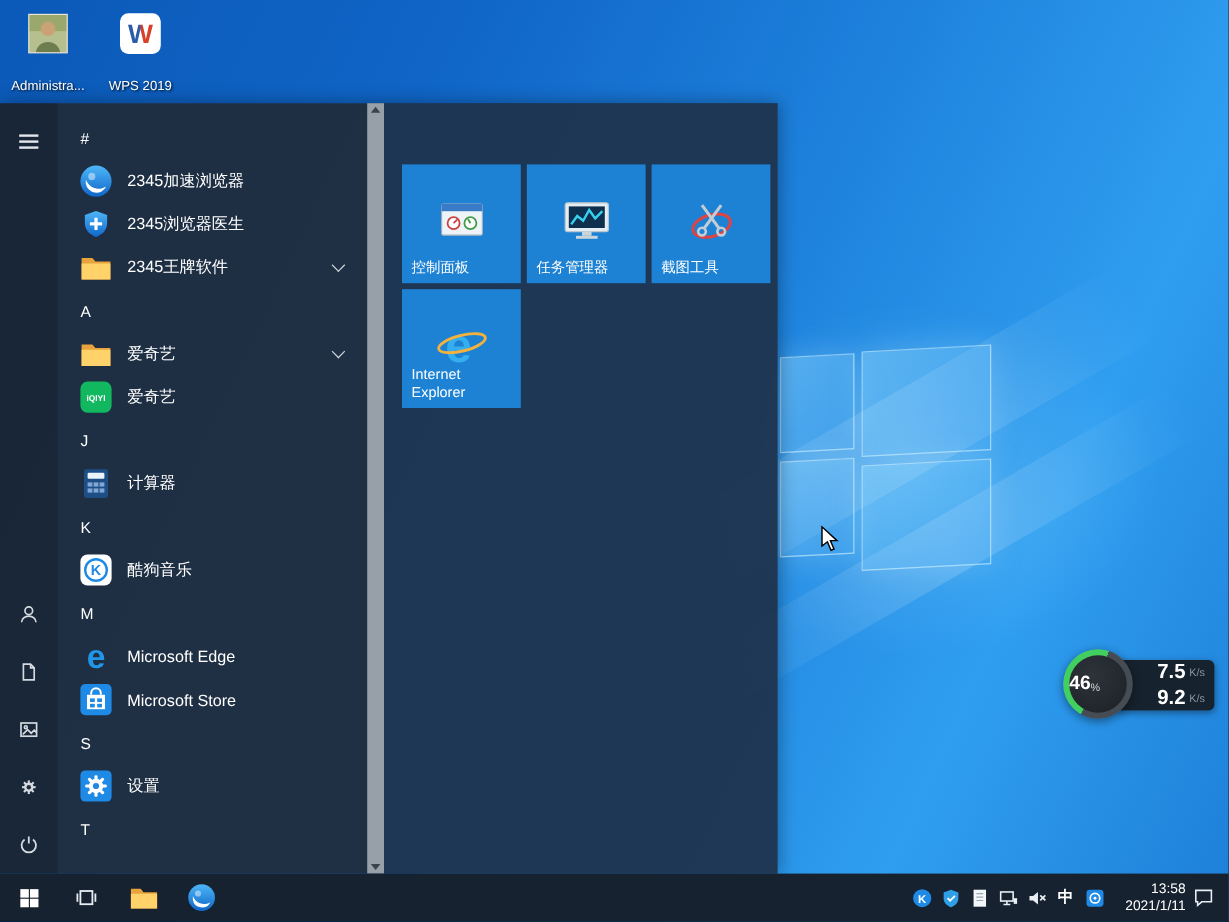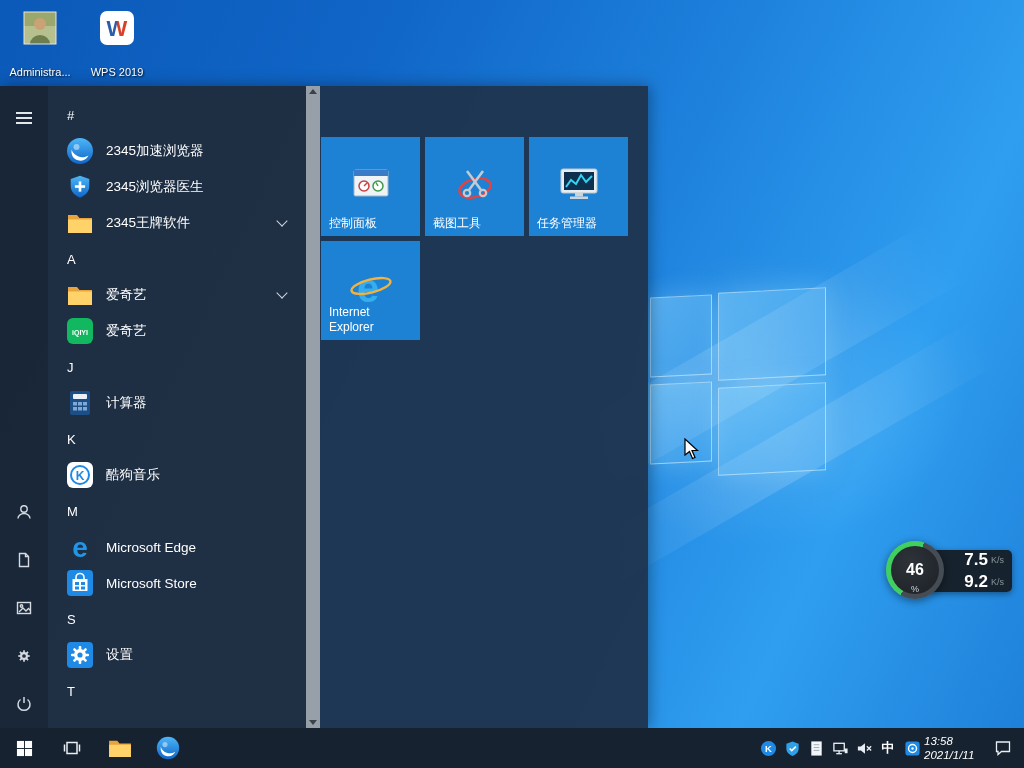--- a/index.html
+++ b/index.html
@@ -39,52 +39,52 @@
   .sm-header{height:36px;display:flex;align-items:center;padding-left:19px;color:#fff;font-size:13px;cursor:pointer;}
   .sm-row{height:36px;display:flex;align-items:center;padding-left:18px;color:#fff;font-size:13.5px;cursor:pointer;}
   .app-ico{width:28px;height:28px;flex:none;margin-right:12px;display:flex;align-items:center;justify-content:center;}
   .sm-label{white-space:nowrap;text-align:center;}
   .chev{width:8px;height:8px;border-right:1.6px solid #cfd6dd;border-bottom:1.6px solid #cfd6dd;
     transform:rotate(45deg);margin-left:auto;margin-right:20px;margin-top:-4px;flex:none;}
   .scrollbar{width:14px;flex:none;background:#97a0a8;display:flex;flex-direction:column;
     justify-content:space-between;align-items:center;padding:3px 0;cursor:pointer;}
   .sb-up{width:0;height:0;border-left:4px solid transparent;border-right:4px solid transparent;border-bottom:5px solid #39434e;}
   .sb-down{width:0;height:0;border-left:4px solid transparent;border-right:4px solid transparent;border-top:5px solid #39434e;}
-  .tiles-area{flex:1;background:rgba(28,62,100,.50);padding:51px 0 0 1px;display:grid;
+  .tiles-area{flex:1;background:rgba(28,62,100,.50);padding:51px 0 0 15px;display:grid;
     grid-template-columns:repeat(3,99px);grid-auto-rows:99px;gap:5px;align-content:start;justify-content:start;}
   .tile{position:relative;width:99px;height:99px;background:#1e82d4;cursor:pointer;}
   .tile .tile-ico{position:absolute;left:50%;top:24px;transform:translateX(-50%);}
   .tile-label{position:absolute;left:8px;bottom:5px;font-size:12px;color:#fff;max-width:85px;line-height:1.25;}
 
   
   .speed-widget{position:absolute;left:886px;top:541px;width:126px;height:60px;cursor:pointer;}
   .sw-pill{position:absolute;left:44px;top:9px;width:82px;height:42px;background:rgba(22,26,31,.93);
     border-radius:5px;box-shadow:0 2px 6px rgba(0,0,0,.4);display:flex;flex-direction:column;justify-content:center;}
   .sw-row{display:flex;align-items:center;justify-content:flex-end;gap:3px;padding:1px 8px;}
   .sw-arrow{font-size:8px;line-height:1;}
   .sw-up{color:#3fa9f5;} .sw-down{color:#41d05f;}
   .sw-val{font-size:17px;color:#fff;font-weight:bold;margin-left:24px;}
   .sw-unit{font-size:9px;color:#8b949c;}
   .gauge{position:absolute;left:0;top:0;width:58px;height:58px;border-radius:50%;
     background:conic-gradient(from 210deg,#41d05f 0 168deg,#454c54 168deg 360deg);
     box-shadow:0 2px 8px rgba(0,0,0,.45);}
   .gauge-inner{position:absolute;inset:5px;border-radius:50%;background:radial-gradient(circle at 40% 35%,#2d3339,#1d2126);
-    display:flex;align-items:center;justify-content:flex-end;color:#fff;flex-direction:column;}
+    display:flex;align-items:center;justify-content:flex-start;color:#fff;}
   .gauge-num{font-size:16px;font-weight:bold;}
   .gauge-sign{font-size:9px;margin-top:5px;color:#cfd6db;}
 
   
   .taskbar{position:absolute;left:0;bottom:0;width:1024px;height:40px;background:#16222f;display:flex;align-items:center;z-index:10;}
   .tb-btn{width:48px;height:40px;display:flex;align-items:center;justify-content:center;cursor:pointer;flex:none;}
   .tb-spacer{flex:1;}
   .tray{display:flex;align-items:center;height:40px;padding-right:6px;}
   .tray-ico{width:24px;height:40px;display:flex;align-items:center;justify-content:center;cursor:pointer;flex:none;}
   .ime{color:#fff;font-size:13px;font-weight:bold;}
-  .clock{width:64px;height:40px;display:flex;flex-direction:column;align-items:flex-start;justify-content:center;
-    color:#fff;font-size:11.5px;line-height:1.25;cursor:pointer;text-align:center;font-style:italic;}
+  .clock{width:64px;height:40px;display:flex;flex-direction:column;align-items:flex-end;justify-content:center;
+    color:#fff;font-size:11.5px;line-height:1.25;cursor:pointer;text-align:center;}
 
   .cursor{position:absolute;left:684px;top:438px;z-index:20;pointer-events:none;}
 </style>
 </head>
 <body>
 
 <svg width="0" height="0" style="position:absolute">
   <defs>
     <linearGradient id="gBlue" x1="0" y1="0" x2="0" y2="1">
       <stop offset="0" stop-color="#4db6f8"></stop>
@@ -355,40 +355,40 @@
           <circle cx="16" cy="25" r="5" fill="#fff" stroke="#c84040" stroke-width="1.5"></circle>
           <line x1="16" y1="25" x2="19" y2="22" stroke="#c84040" stroke-width="1.5"></line>
           <circle cx="30" cy="25" r="5" fill="#fff" stroke="#3f9a46" stroke-width="1.5"></circle>
           <line x1="30" y1="25" x2="28" y2="21.5" stroke="#3f9a46" stroke-width="1.5"></line>
         </svg>
         <div class="tile-label">控制面板</div>
       </div>
 
       <div class="tile">
         <svg class="tile-ico" width="46" height="46" viewBox="0 0 46 46">
+          <rect x="5" y="8" width="36" height="24" rx="2" fill="#e6edf2" stroke="#b9c6cf"></rect>
+          <rect x="8" y="11" width="30" height="18" fill="#0e2f4e"></rect>
+          <polyline points="10,26 15,19 20,23 25,14 30,21 36,15" fill="none" stroke="#35d3f0" stroke-width="2"></polyline>
+          <rect x="19" y="32" width="8" height="3.5" fill="#c9d4db"></rect>
+          <rect x="14" y="35.5" width="18" height="2.5" fill="#c9d4db"></rect>
+        </svg>
+        <div class="tile-label">任务管理器</div>
+      </div>
+
+      <div class="tile">
+        <svg class="tile-ico" width="46" height="46" viewBox="0 0 46 46">
           <ellipse cx="23" cy="27" rx="16" ry="9" fill="none" stroke="#e04343" stroke-width="2.5" transform="rotate(-16 23 27)"></ellipse>
           <g stroke="#c2ccd4" stroke-width="2.5" fill="none">
             <line x1="15" y1="10" x2="29" y2="29"></line>
               <line x1="31" y1="10" x2="17" y2="29"></line>
           </g>
           <circle cx="15" cy="32" r="3.2" fill="none" stroke="#c2ccd4" stroke-width="2.2"></circle>
           <circle cx="31" cy="32" r="3.2" fill="none" stroke="#c2ccd4" stroke-width="2.2"></circle>
         </svg>
         <div class="tile-label">截图工具</div>
-      </div>
-
-      <div class="tile">
-        <svg class="tile-ico" width="46" height="46" viewBox="0 0 46 46">
-          <rect x="5" y="8" width="36" height="24" rx="2" fill="#e6edf2" stroke="#b9c6cf"></rect>
-          <rect x="8" y="11" width="30" height="18" fill="#0e2f4e"></rect>
-          <polyline points="10,26 15,19 20,23 25,14 30,21 36,15" fill="none" stroke="#35d3f0" stroke-width="2"></polyline>
-          <rect x="19" y="32" width="8" height="3.5" fill="#c9d4db"></rect>
-          <rect x="14" y="35.5" width="18" height="2.5" fill="#c9d4db"></rect>
-        </svg>
-        <div class="tile-label">任务管理器</div>
       </div>
 
       <div class="tile">
         <svg class="tile-ico" width="46" height="46" viewBox="0 0 46 46">
           <text x="9" y="37" font-size="40" font-weight="bold" fill="#35aef0" font-family="Liberation Sans, sans-serif">e</text>
           <ellipse cx="23" cy="21" rx="20" ry="6.5" fill="none" stroke="#f2b23c" stroke-width="2.4" transform="rotate(-14 23 21)"></ellipse>
         </svg>
         <div class="tile-label">Internet Explorer</div>
       </div>
 

